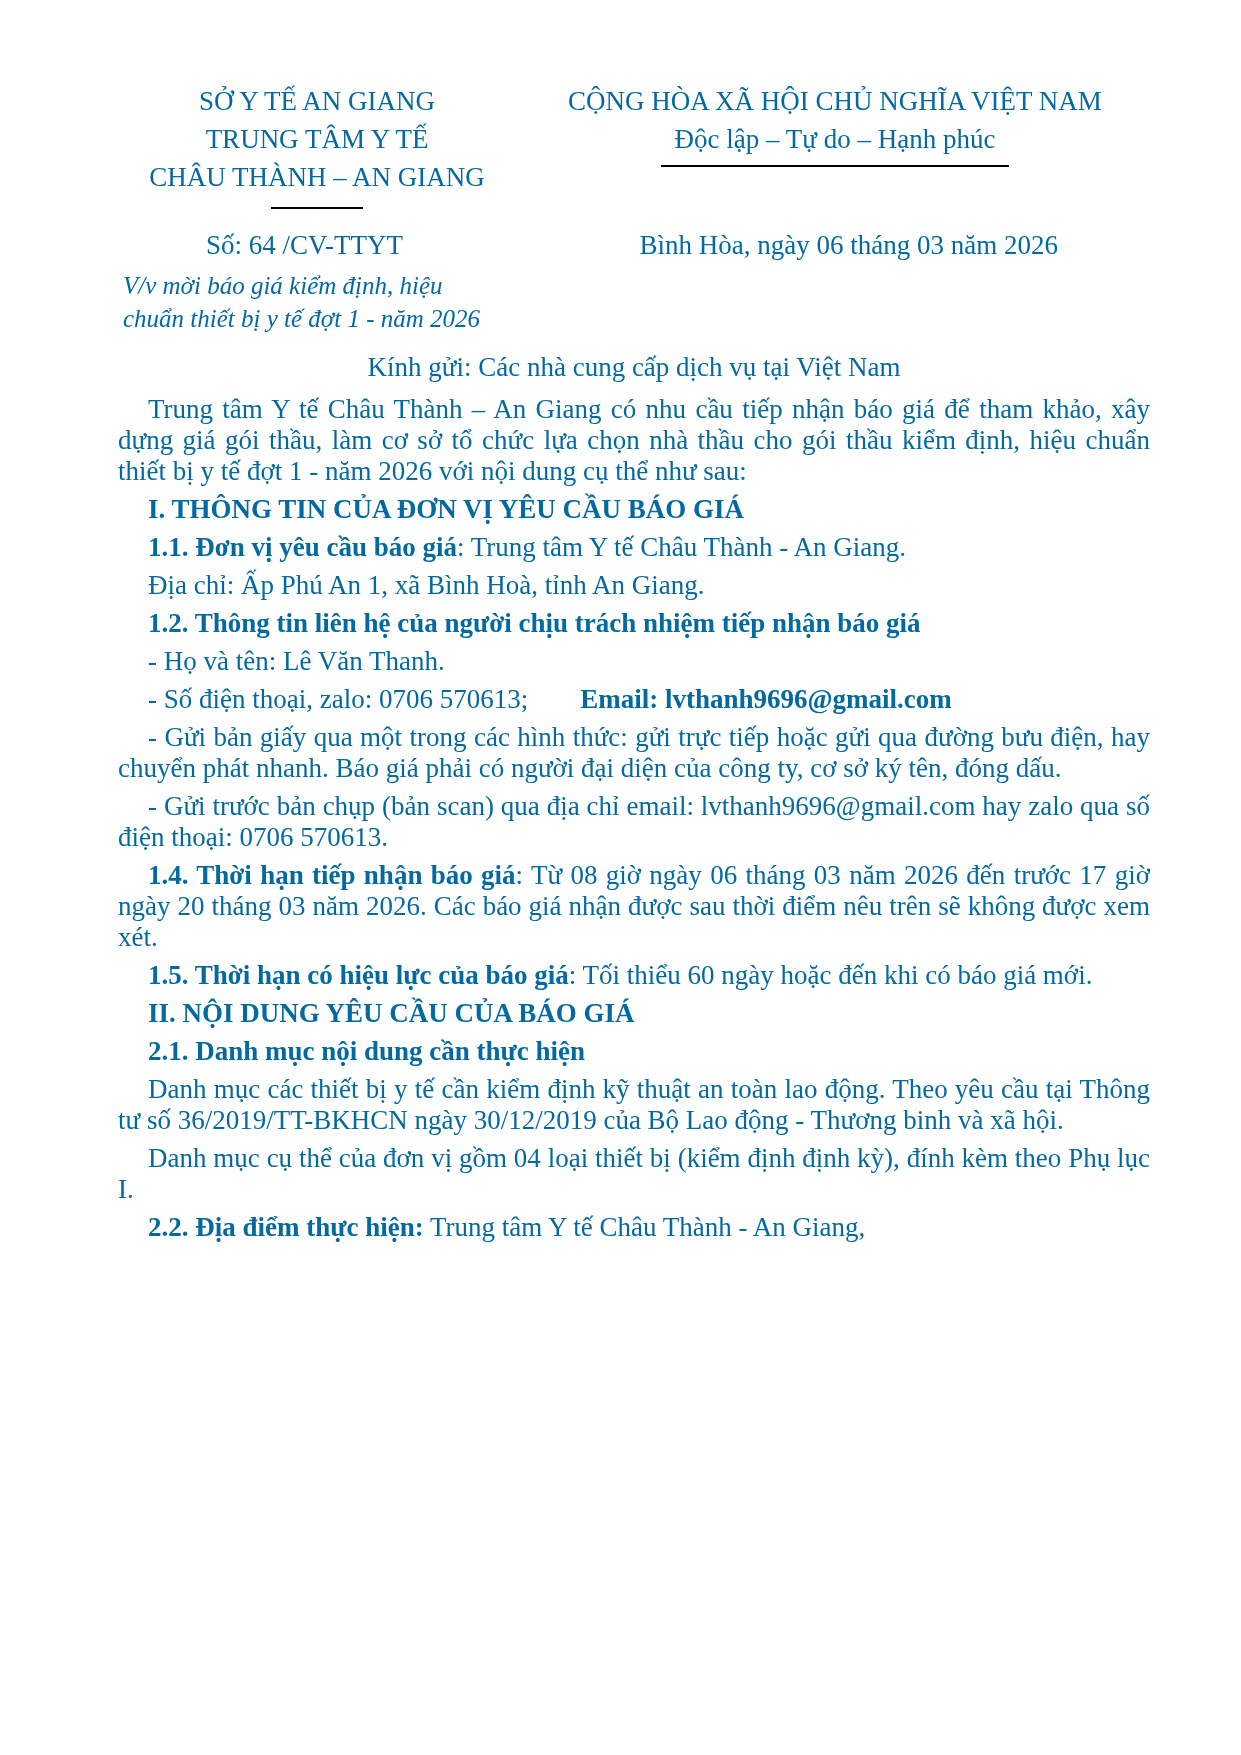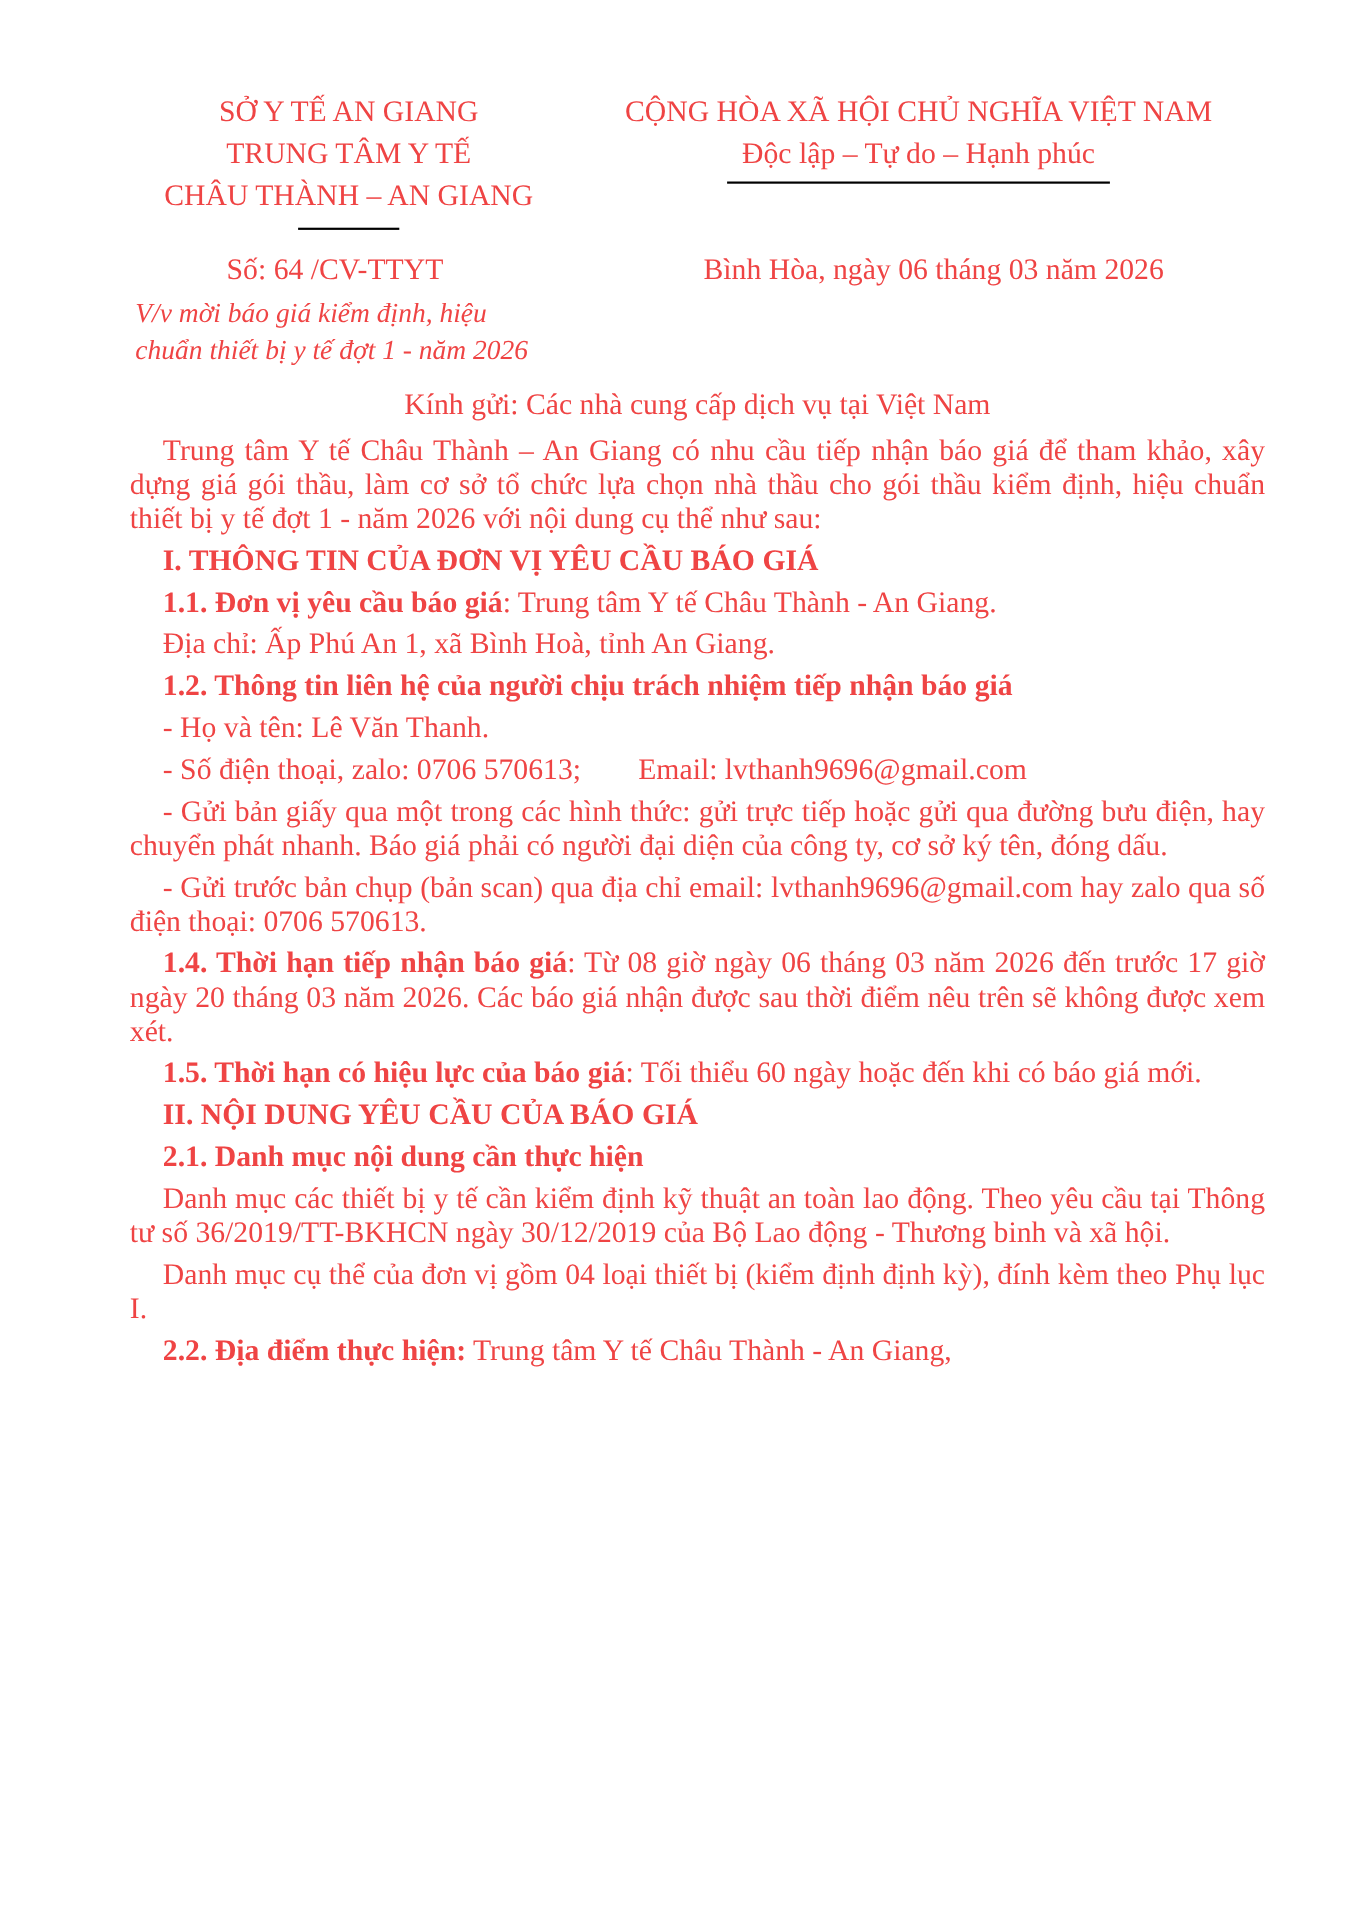--- a/index.html
+++ b/index.html
@@ -2,21 +2,21 @@
 <html><head>
 <meta charset="utf-8">
 <style>
   html,body{margin:0;padding:0;background:#ffffff;}
   .page{
     position:relative;
     width:1241px;
     height:1755px;
     box-sizing:border-box;
     background:#ffffff;
-    color:#ef4444;
+    color:#0369a1;
     font-family:"Liberation Serif","DejaVu Serif",serif;
     padding:82px 91px 0 118px;
     overflow:hidden;
   }
   
   .letterhead{display:flex;align-items:flex-start;}
   .h-left{width:398px;text-align:center;}
   .h-right{width:630px;margin-left:4px;text-align:center;}
   .h-line{font-size:27px;line-height:38px;white-space:nowrap;}
   .bold{font-weight:normal;}
@@ -34,21 +34,21 @@
   .salutation{margin:14px 0 0;font-size:27px;line-height:36px;text-align:center;}
   .para{
     margin:7px 0 0;
     font-size:27px;
     line-height:31px;
     text-align:justify;
     text-indent:30px;
   }
   .first-para{margin-top:9px;}
   .sec-heading{text-align:left;font-weight:bold;}
-  .email-gap{margin-left:52px;}
+  .email-gap{margin-left:52px;font-weight:bold;}
 </style>
 </head>
 <body>
 
 <div class="page">
 
   <div class="letterhead">
     <div class="h-left">
       <div class="h-line">SỞ Y TẾ AN GIANG</div>
       <div class="h-line bold">TRUNG TÂM Y TẾ</div>

